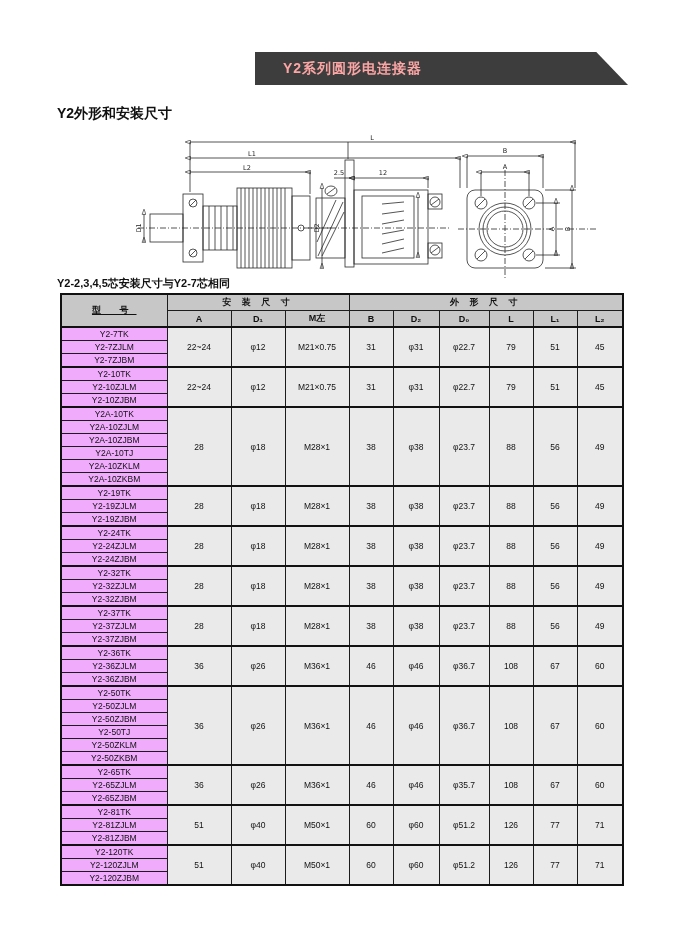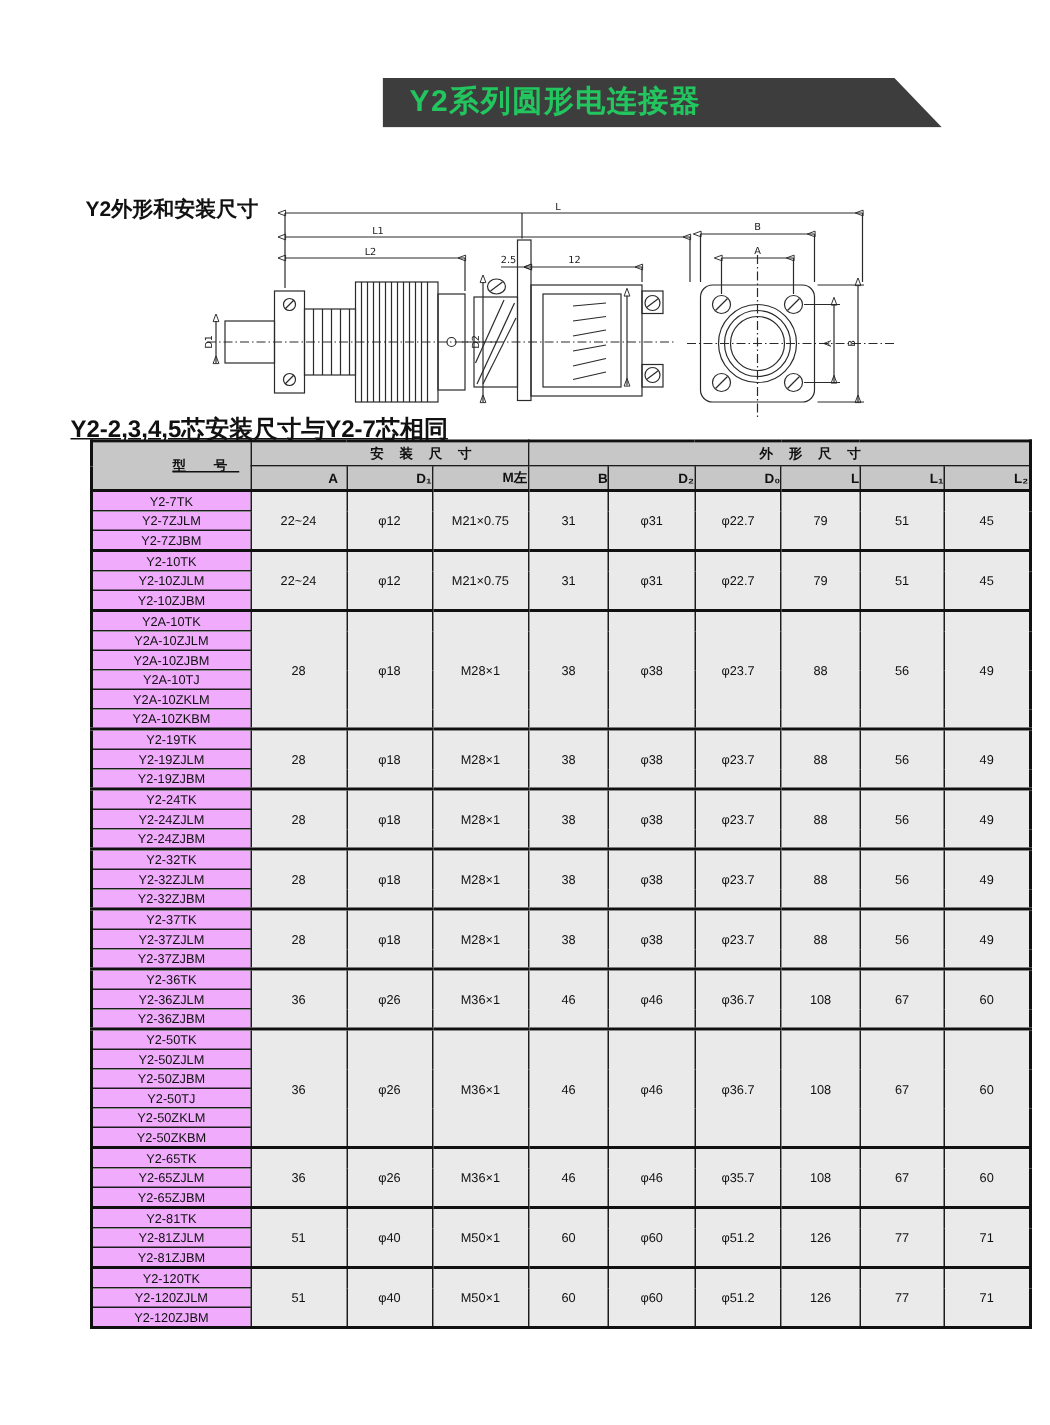--- a/index.html
+++ b/index.html
@@ -1,38 +1,38 @@
 <!DOCTYPE html>
 <html><head>
 <meta charset="utf-8">
 <style>
   html,body{margin:0;padding:0;background:#fff;}
   .page{position:relative;width:700px;height:950px;background:#ffffff;overflow:hidden;
         font-family:"Liberation Sans","DejaVu Sans",sans-serif;color:#111;}
   
   .banner{position:absolute;left:255px;top:52px;width:373px;height:33px;background:#3d3d3d;
           clip-path:polygon(0 0, 91.5% 0, 100% 100%, 0 100%);}
-  .banner span{display:block;padding-left:18px;line-height:33px;font-size:20px;font-weight:bold;
-          color:#22c55e;letter-spacing:1px;}
+  .banner span{display:block;padding-left:28px;line-height:33px;font-size:14px;font-weight:bold;
+          color:#fca5a5;letter-spacing:1px;}
   
-  .sec-head{position:absolute;left:57px;top:105px;font-size:14px;font-weight:bold;margin-top:26px;}
-  .tbl-caption{position:absolute;left:47px;top:276px;font-size:16px;font-weight:bold;text-decoration:underline;}
+  .sec-head{position:absolute;left:57px;top:105px;font-size:14px;font-weight:bold;}
+  .tbl-caption{position:absolute;left:57px;top:276px;font-size:11px;font-weight:bold;}
   
   .drawings{position:absolute;left:0;top:132px;width:700px;height:155px;}
   .drawings line,.drawings rect,.drawings circle,.drawings ellipse,.drawings path,.drawings polygon
     {stroke:#2a2a2a;fill:none;stroke-width:0.8;}
   .drawings text{fill:#1a1a1a;stroke:none;font-size:6.5px;font-family:"DejaVu Sans",sans-serif;}
   .cl{stroke-dasharray:6 2 1 2;stroke-width:0.6;}
   .thin{stroke-width:0.55;}
   
   .spec-table{position:absolute;left:60px;top:293px;border-collapse:collapse;table-layout:fixed;
           border:2px solid #111;}
   .spec-table th,.spec-table td{border:1px solid #1c1c1c;text-align:center;vertical-align:middle;
           padding:0;overflow:hidden;white-space:nowrap;}
-  .spec-table thead th{background:#c7c7c7;height:15px;font-size:9px;font-weight:bold;padding-left:46px;}
+  .spec-table thead th{background:#c7c7c7;height:15px;font-size:9px;font-weight:bold;}
   .spec-table thead th.grp{letter-spacing:4px;}
   .spec-table thead th.mdl{letter-spacing:8px;text-decoration:underline;}
   .spec-table td.model{background:#f0abfc;height:12px;line-height:12px;font-size:8.5px;}
   .spec-table td.val{background:#eaeaea;font-size:8.5px;}
   .spec-table tr.group-start td{border-top:2px solid #111;}
 </style>
 </head>
 <body>
 
 <div class="page">

